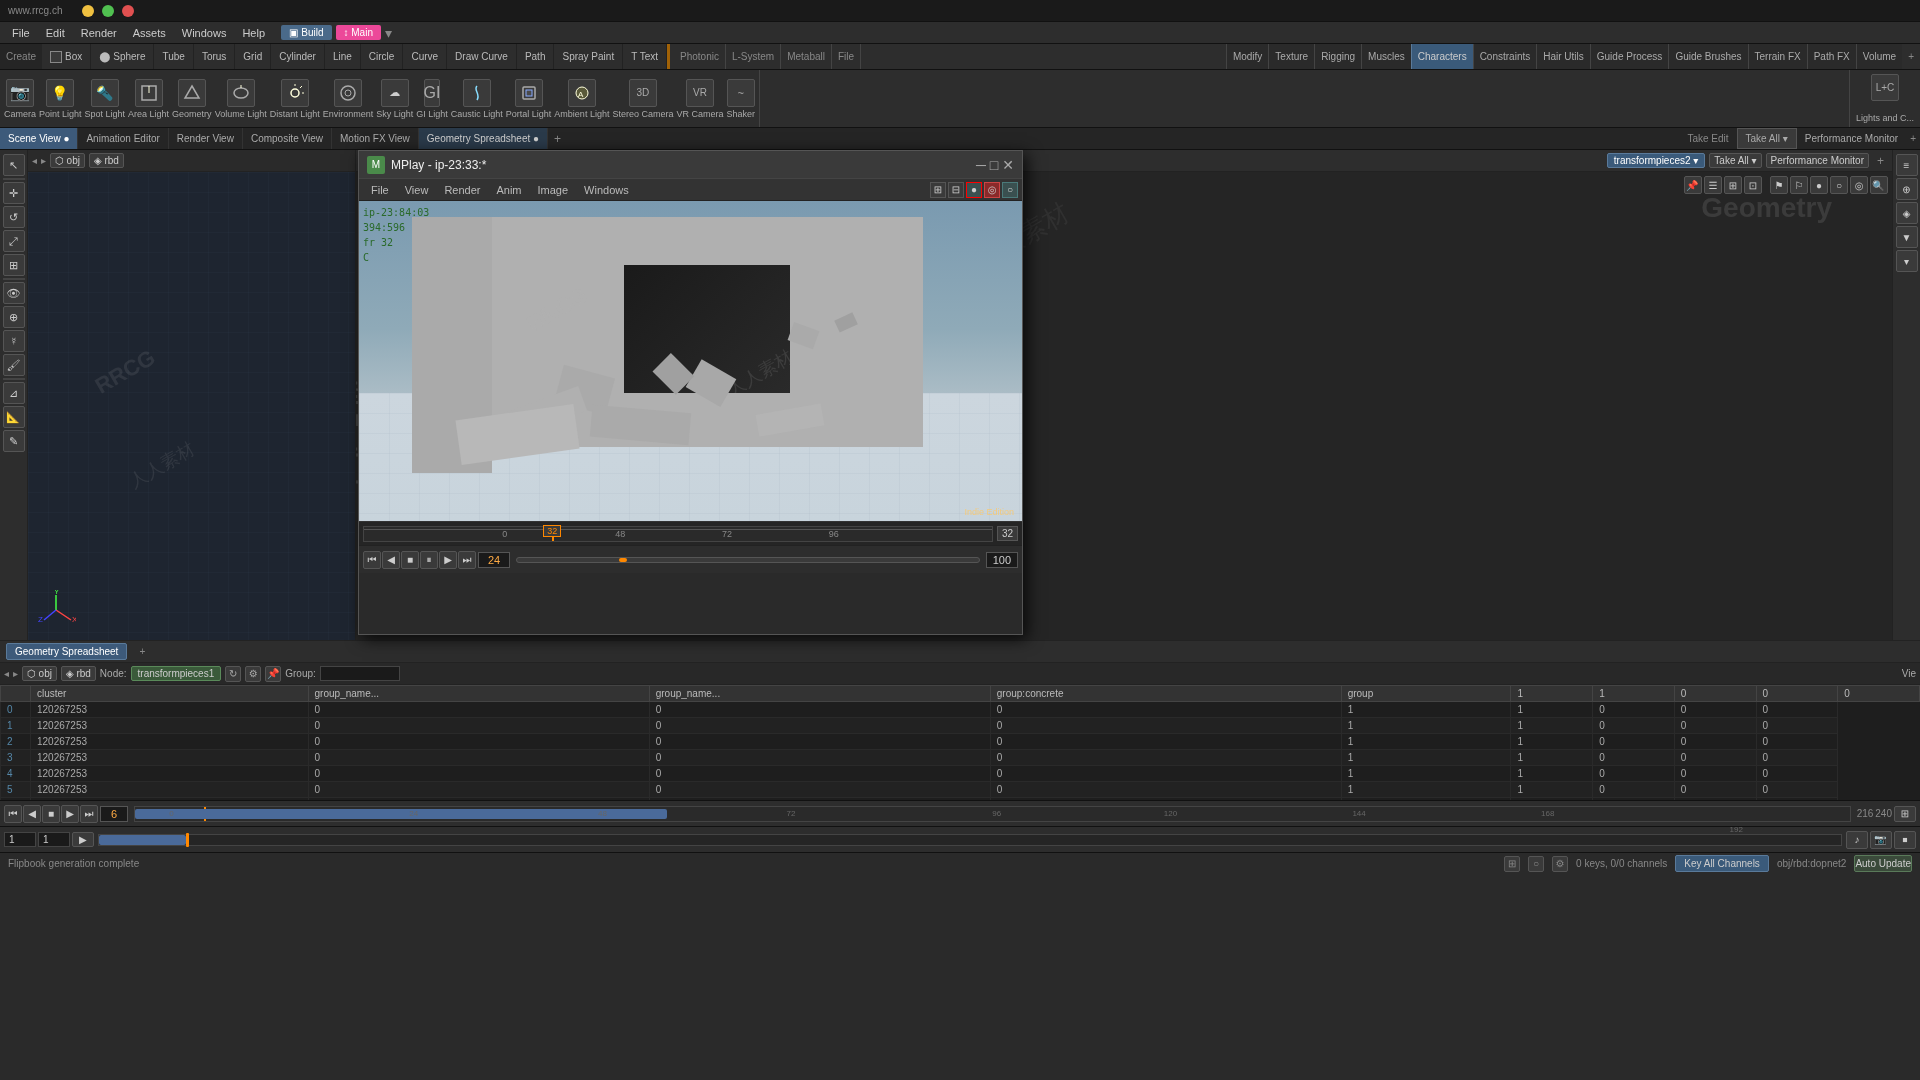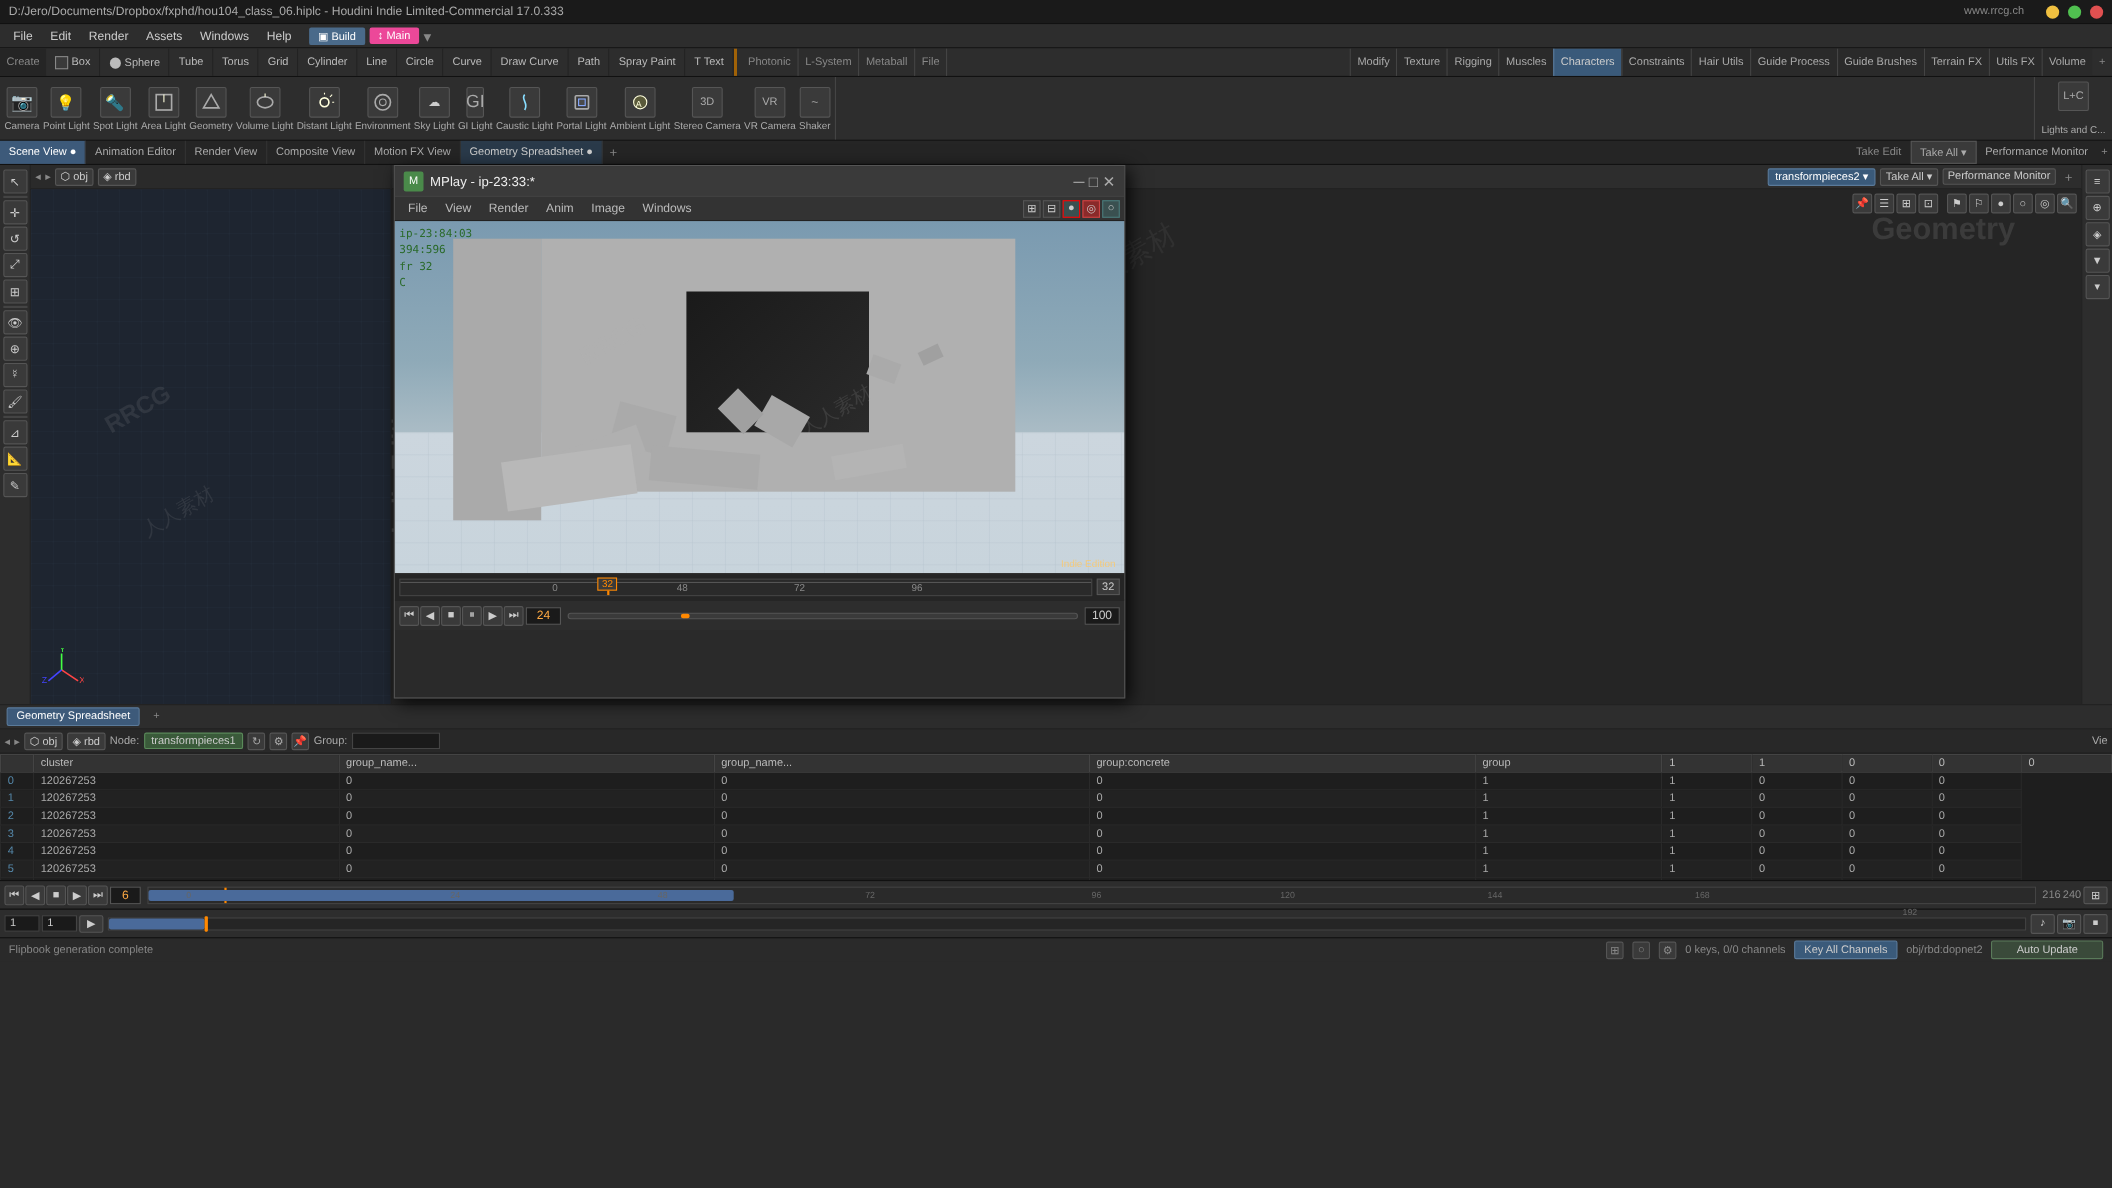--- a/index.html
+++ b/index.html
@@ -21,21 +21,20 @@
     
     .tabs-row { height: 26px; background: #2d2d2d; display: flex; align-items: stretch; padding: 0; border-bottom: 1px solid #111; overflow: hidden; }
     .tab-group { display: flex; align-items: stretch; border-right: 3px solid #a16207; }
     .tab-section-label { padding: 0 6px; display: flex; align-items: center; font-size: 10px; color: #888; background: #252525; white-space: nowrap; }
     .tab-btn { padding: 0 8px; display: flex; align-items: center; font-size: 10px; color: #bbb; cursor: pointer; white-space: nowrap; background: #2d2d2d; border-right: 1px solid #222; }
   </style>
 </head>
 <body>
 
 <div class="title-bar">
-  <span class="title-bar-left">D:/Jero/Documents/Dropbox/fxphd/hou104_class_06.hiplc - Houdini Indie Limited-Commercial 17.0.333</span>
   <span style="color:#888;font-size:10px;margin-right:20px;">www.rrcg.ch</span>
   <div class="title-bar-controls">
     <span class="title-btn tb-min"></span>
     <span class="title-btn tb-max"></span>
     <span class="title-btn tb-close"></span>
   </div>
 </div>
 
 <div class="menu-bar">
   <span class="menu-item">File</span>
@@ -77,21 +76,21 @@
   <span style="padding:0 6px;display:flex;align-items:center;font-size:10px;color:#aaa;border-left:1px solid #444;background:#2a2a2a;cursor:pointer;">Modify</span>
   <span style="padding:0 6px;display:flex;align-items:center;font-size:10px;color:#aaa;background:#2a2a2a;cursor:pointer;border-left:1px solid #444;">Texture</span>
   <span style="padding:0 6px;display:flex;align-items:center;font-size:10px;color:#aaa;background:#2a2a2a;cursor:pointer;border-left:1px solid #444;">Rigging</span>
   <span style="padding:0 6px;display:flex;align-items:center;font-size:10px;color:#aaa;background:#2a2a2a;cursor:pointer;border-left:1px solid #444;">Muscles</span>
   <span style="padding:0 6px;display:flex;align-items:center;font-size:10px;color:#ccc;background:#3a5a7a;cursor:pointer;border-left:1px solid #5a7a9a;">Characters</span>
   <span style="padding:0 6px;display:flex;align-items:center;font-size:10px;color:#aaa;background:#2a2a2a;cursor:pointer;border-left:1px solid #444;">Constraints</span>
   <span style="padding:0 6px;display:flex;align-items:center;font-size:10px;color:#aaa;background:#2a2a2a;cursor:pointer;border-left:1px solid #444;">Hair Utils</span>
   <span style="padding:0 6px;display:flex;align-items:center;font-size:10px;color:#aaa;background:#2a2a2a;cursor:pointer;border-left:1px solid #444;">Guide Process</span>
   <span style="padding:0 6px;display:flex;align-items:center;font-size:10px;color:#aaa;background:#2a2a2a;cursor:pointer;border-left:1px solid #444;">Guide Brushes</span>
   <span style="padding:0 6px;display:flex;align-items:center;font-size:10px;color:#aaa;background:#2a2a2a;cursor:pointer;border-left:1px solid #444;">Terrain FX</span>
-  <span style="padding:0 6px;display:flex;align-items:center;font-size:10px;color:#aaa;background:#2a2a2a;cursor:pointer;border-left:1px solid #444;">Utils FX</span>
+  <span style="padding:0 6px;display:flex;align-items:center;font-size:10px;color:#aaa;background:#2a2a2a;cursor:pointer;border-left:1px solid #444;">Path FX</span>
   <span style="padding:0 6px;display:flex;align-items:center;font-size:10px;color:#aaa;background:#2a2a2a;cursor:pointer;border-left:1px solid #444;">Volume</span>
   <span style="padding:0 6px;display:flex;align-items:center;font-size:10px;color:#888;">+</span>
 </div>
 
 <div class="tabs-row" style="height:58px;align-items:stretch;">
 
   <div style="display:flex;align-items:center;border-right:1px solid #444;padding:0 4px;gap:3px;">
     <div style="display:flex;flex-direction:column;align-items:center;gap:2px;cursor:pointer;">
       <div style="width:28px;height:28px;background:#3a3a3a;border:1px solid #555;border-radius:2px;display:flex;align-items:center;justify-content:center;font-size:16px;">📷</div>
       <span style="font-size:9px;color:#aaa;">Camera</span>
@@ -666,15 +665,15 @@
 
 <div style="height:22px;background:#2a2a2a;display:flex;align-items:center;padding:0 8px;border-top:1px solid #111;font-size:10px;color:#888;">
   <span>Flipbook generation complete</span>
   <div style="margin-left:auto;display:flex;align-items:center;gap:8px;">
     <span style="width:16px;height:16px;background:#3a3a3a;border:1px solid #555;border-radius:2px;display:inline-flex;align-items:center;justify-content:center;font-size:10px;cursor:pointer;">⊞</span>
     <span style="width:16px;height:16px;background:#3a3a3a;border:1px solid #555;border-radius:2px;display:inline-flex;align-items:center;justify-content:center;font-size:10px;cursor:pointer;">○</span>
     <span style="width:16px;height:16px;background:#3a3a3a;border:1px solid #555;border-radius:2px;display:inline-flex;align-items:center;justify-content:center;font-size:10px;cursor:pointer;">⚙</span>
     <span>0 keys, 0/0 channels</span>
     <span style="padding:2px 8px;background:#3a5a7a;border:1px solid #5a7a9a;border-radius:2px;font-size:10px;color:#ccc;cursor:pointer;">Key All Channels</span>
     <span style="font-size:10px;color:#888;">obj/rbd:dopnet2</span>
-    <span style="padding:2px 22px;background:#3a4a3a;border:1px solid #5a7a5a;border-radius:2px;font-size:10px;color:#ccc;cursor:pointer;">Auto Update</span>
+    <span style="padding:2px 0;background:#3a4a3a;border:1px solid #5a7a5a;border-radius:2px;font-size:10px;color:#ccc;cursor:pointer;">Auto Update</span>
   </div>
 </div>
 
 </body></html>

